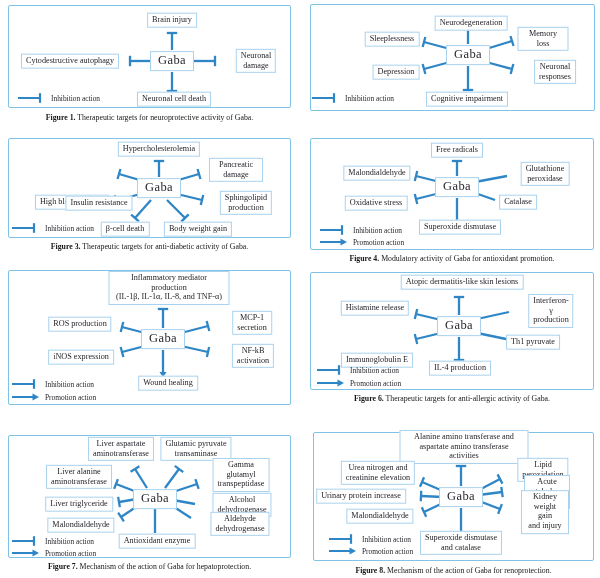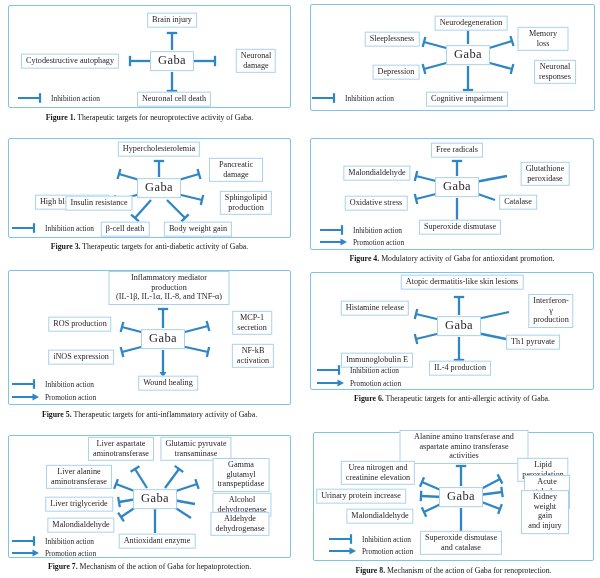--- a/index.html
+++ b/index.html
@@ -173,21 +173,20 @@
         <span class="legend-label">Inhibition action</span>
       </div>
       <div class="legend-item" style="left: 2px; top: 126px;">
         <svg width="30" height="12">
           <line x1="1" y1="6" x2="23" y2="6" stroke="#2e86c6" stroke-width="2"></line>
           <polygon points="28,6 21.5,2.6 21.5,9.4" fill="#2e86c6"></polygon>
         </svg>
         <span class="legend-label">Promotion action</span>
       </div>
     </div>
-    <div class="caption" style="left: 8px; top: 410px; width: 283px;"><span class="fig">Figure 5.</span> <span>Therapeutic targets for anti-inflammatory activity of Gaba.</span></div>
     <div class="panel" style="left: 310px; top: 272px; width: 284px; height: 118px;">
       <svg class="conn-layer" width="284" height="118">
         <line x1="148" y1="42" x2="148" y2="24" stroke="#2e86c6" stroke-width="2.3"></line>
         <line x1="153.2" y1="24" x2="142.8" y2="24" stroke="#2e86c6" stroke-width="2.3"></line>
         <line x1="130" y1="47" x2="105" y2="41" stroke="#2e86c6" stroke-width="2.3"></line>
         <line x1="106.21353935287169" y1="35.94358602970131" x2="103.78646064712831" y2="46.05641397029869" stroke="#2e86c6" stroke-width="2.3"></line>
         <line x1="130" y1="60" x2="105" y2="66" stroke="#2e86c6" stroke-width="2.3"></line>
         <line x1="103.78646064712831" y1="60.94358602970131" x2="106.21353935287169" y2="71.05641397029869" stroke="#2e86c6" stroke-width="2.3"></line>
         <line x1="166" y1="46" x2="198" y2="39" stroke="#2e86c6" stroke-width="2.3"></line>
         <line x1="166" y1="60" x2="195" y2="66" stroke="#2e86c6" stroke-width="2.3"></line>

